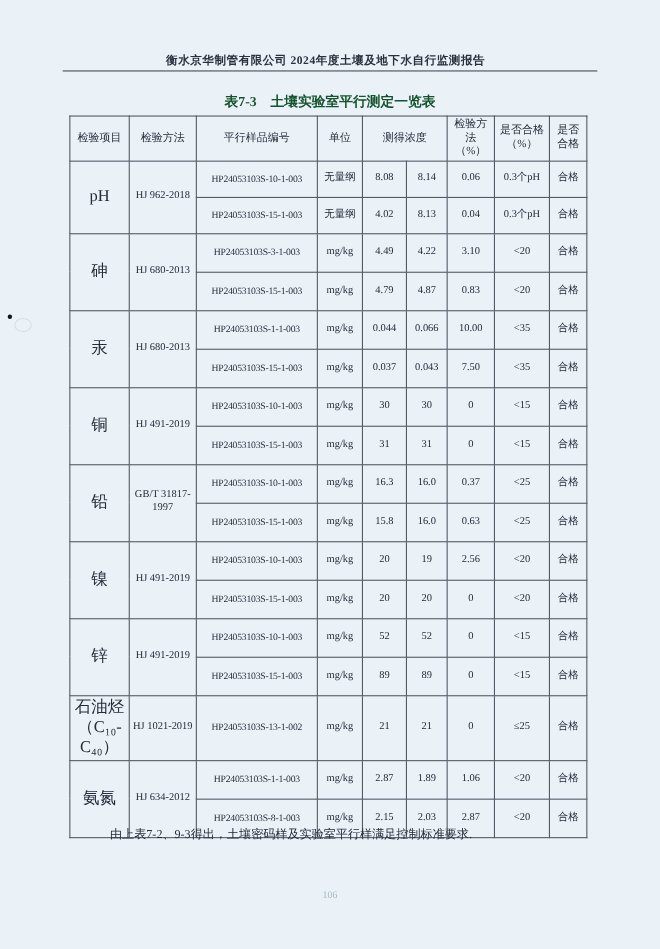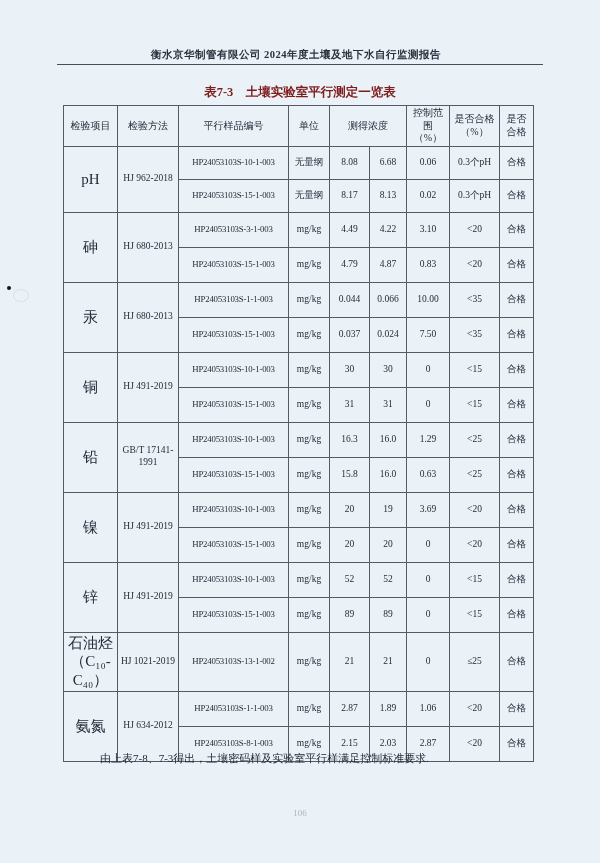--- a/index.html
+++ b/index.html
@@ -15,21 +15,21 @@
     position:absolute; top:48px; left:0; width:592px;
     text-align:center; font-size:10.5px; font-weight:bold;
     letter-spacing:0.5px; color:#2b303c;
   }
   .header-rule {
     position:absolute; top:64px; left:57px; width:486px;
     border-top:1.5px solid #474d59;
   }
   .table-title {
     position:absolute; top:84px; left:0; width:600px;
-    text-align:center; font-size:12.5px; font-weight:bold; color:#7f1d1d;
+    text-align:center; font-size:12.5px; font-weight:bold; color:#14532d;
   }
   table.report {
     position:absolute; left:63px; top:105px; width:470px;
     border-collapse:collapse; table-layout:fixed;
   }
   .report th, .report td {
     border:1px solid #555b66;
     text-align:center; vertical-align:middle;
     padding:1px 2px;
     font-weight:normal;
@@ -80,42 +80,42 @@
       <col style="width:50px">
       <col style="width:34px">
   </colgroup>
   <tbody>
       <tr class="h-header">
     <th>检验项目</th>
     <th>检验方法</th>
     <th>平行样品编号</th>
     <th>单位</th>
     <th colspan="2">测得浓度</th>
-    <th>控制范围（%）</th>
+    <th>检验方法（%）</th>
     <th>是否合格（%）</th>
     <th>是否合格</th>
   </tr>
 
   <tr class="h-ph">
     <td class="item" rowspan="2">pH</td>
     <td rowspan="2">HJ 962-2018</td>
     <td class="sample-id">HP24053103S-10-1-003</td>
     <td>无量纲</td>
     <td>8.08</td>
-    <td>6.68</td>
+    <td>8.14</td>
     <td>0.06</td>
     <td>0.3个pH</td>
     <td>合格</td>
   </tr>
   <tr class="h-ph">
     <td class="sample-id">HP24053103S-15-1-003</td>
     <td>无量纲</td>
-    <td>8.17</td>
+    <td>4.02</td>
     <td>8.13</td>
-    <td>0.02</td>
+    <td>0.04</td>
     <td>0.3个pH</td>
     <td>合格</td>
   </tr>
 
   <tr class="h-std">
     <td class="item" rowspan="2">砷</td>
     <td rowspan="2">HJ 680-2013</td>
     <td class="sample-id">HP24053103S-3-1-003</td>
     <td>mg/kg</td>
     <td>4.49</td>
@@ -142,21 +142,21 @@
     <td>0.044</td>
     <td>0.066</td>
     <td>10.00</td>
     <td>&lt;35</td>
     <td>合格</td>
   </tr>
   <tr class="h-std">
     <td class="sample-id">HP24053103S-15-1-003</td>
     <td>mg/kg</td>
     <td>0.037</td>
-    <td>0.024</td>
+    <td>0.043</td>
     <td>7.50</td>
     <td>&lt;35</td>
     <td>合格</td>
   </tr>
 
   <tr class="h-std">
     <td class="item" rowspan="2">铜</td>
     <td rowspan="2">HJ 491-2019</td>
     <td class="sample-id">HP24053103S-10-1-003</td>
     <td>mg/kg</td>
@@ -171,47 +171,47 @@
     <td>mg/kg</td>
     <td>31</td>
     <td>31</td>
     <td>0</td>
     <td>&lt;15</td>
     <td>合格</td>
   </tr>
 
   <tr class="h-std">
     <td class="item" rowspan="2">铅</td>
-    <td rowspan="2">GB/T 17141-1991</td>
+    <td rowspan="2">GB/T 31817-1997</td>
     <td class="sample-id">HP24053103S-10-1-003</td>
     <td>mg/kg</td>
     <td>16.3</td>
     <td>16.0</td>
-    <td>1.29</td>
+    <td>0.37</td>
     <td>&lt;25</td>
     <td>合格</td>
   </tr>
   <tr class="h-std">
     <td class="sample-id">HP24053103S-15-1-003</td>
     <td>mg/kg</td>
     <td>15.8</td>
     <td>16.0</td>
     <td>0.63</td>
     <td>&lt;25</td>
     <td>合格</td>
   </tr>
 
   <tr class="h-std">
     <td class="item" rowspan="2">镍</td>
     <td rowspan="2">HJ 491-2019</td>
     <td class="sample-id">HP24053103S-10-1-003</td>
     <td>mg/kg</td>
     <td>20</td>
     <td>19</td>
-    <td>3.69</td>
+    <td>2.56</td>
     <td>&lt;20</td>
     <td>合格</td>
   </tr>
   <tr class="h-std">
     <td class="sample-id">HP24053103S-15-1-003</td>
     <td>mg/kg</td>
     <td>20</td>
     <td>20</td>
     <td>0</td>
     <td>&lt;20</td>
@@ -267,16 +267,16 @@
     <td>mg/kg</td>
     <td>2.15</td>
     <td>2.03</td>
     <td>2.87</td>
     <td>&lt;20</td>
     <td>合格</td>
   </tr>
 </tbody>
   </table>
 
-<div class="footer-note">由上表7-8、7-3得出，土壤密码样及实验室平行样满足控制标准要求.</div>
+<div class="footer-note">由上表7-2、9-3得出，土壤密码样及实验室平行样满足控制标准要求.</div>
 <div class="page-number">106</div>
 <div class="speck"></div>
 <div class="smudge"></div>
 
 </body></html>

